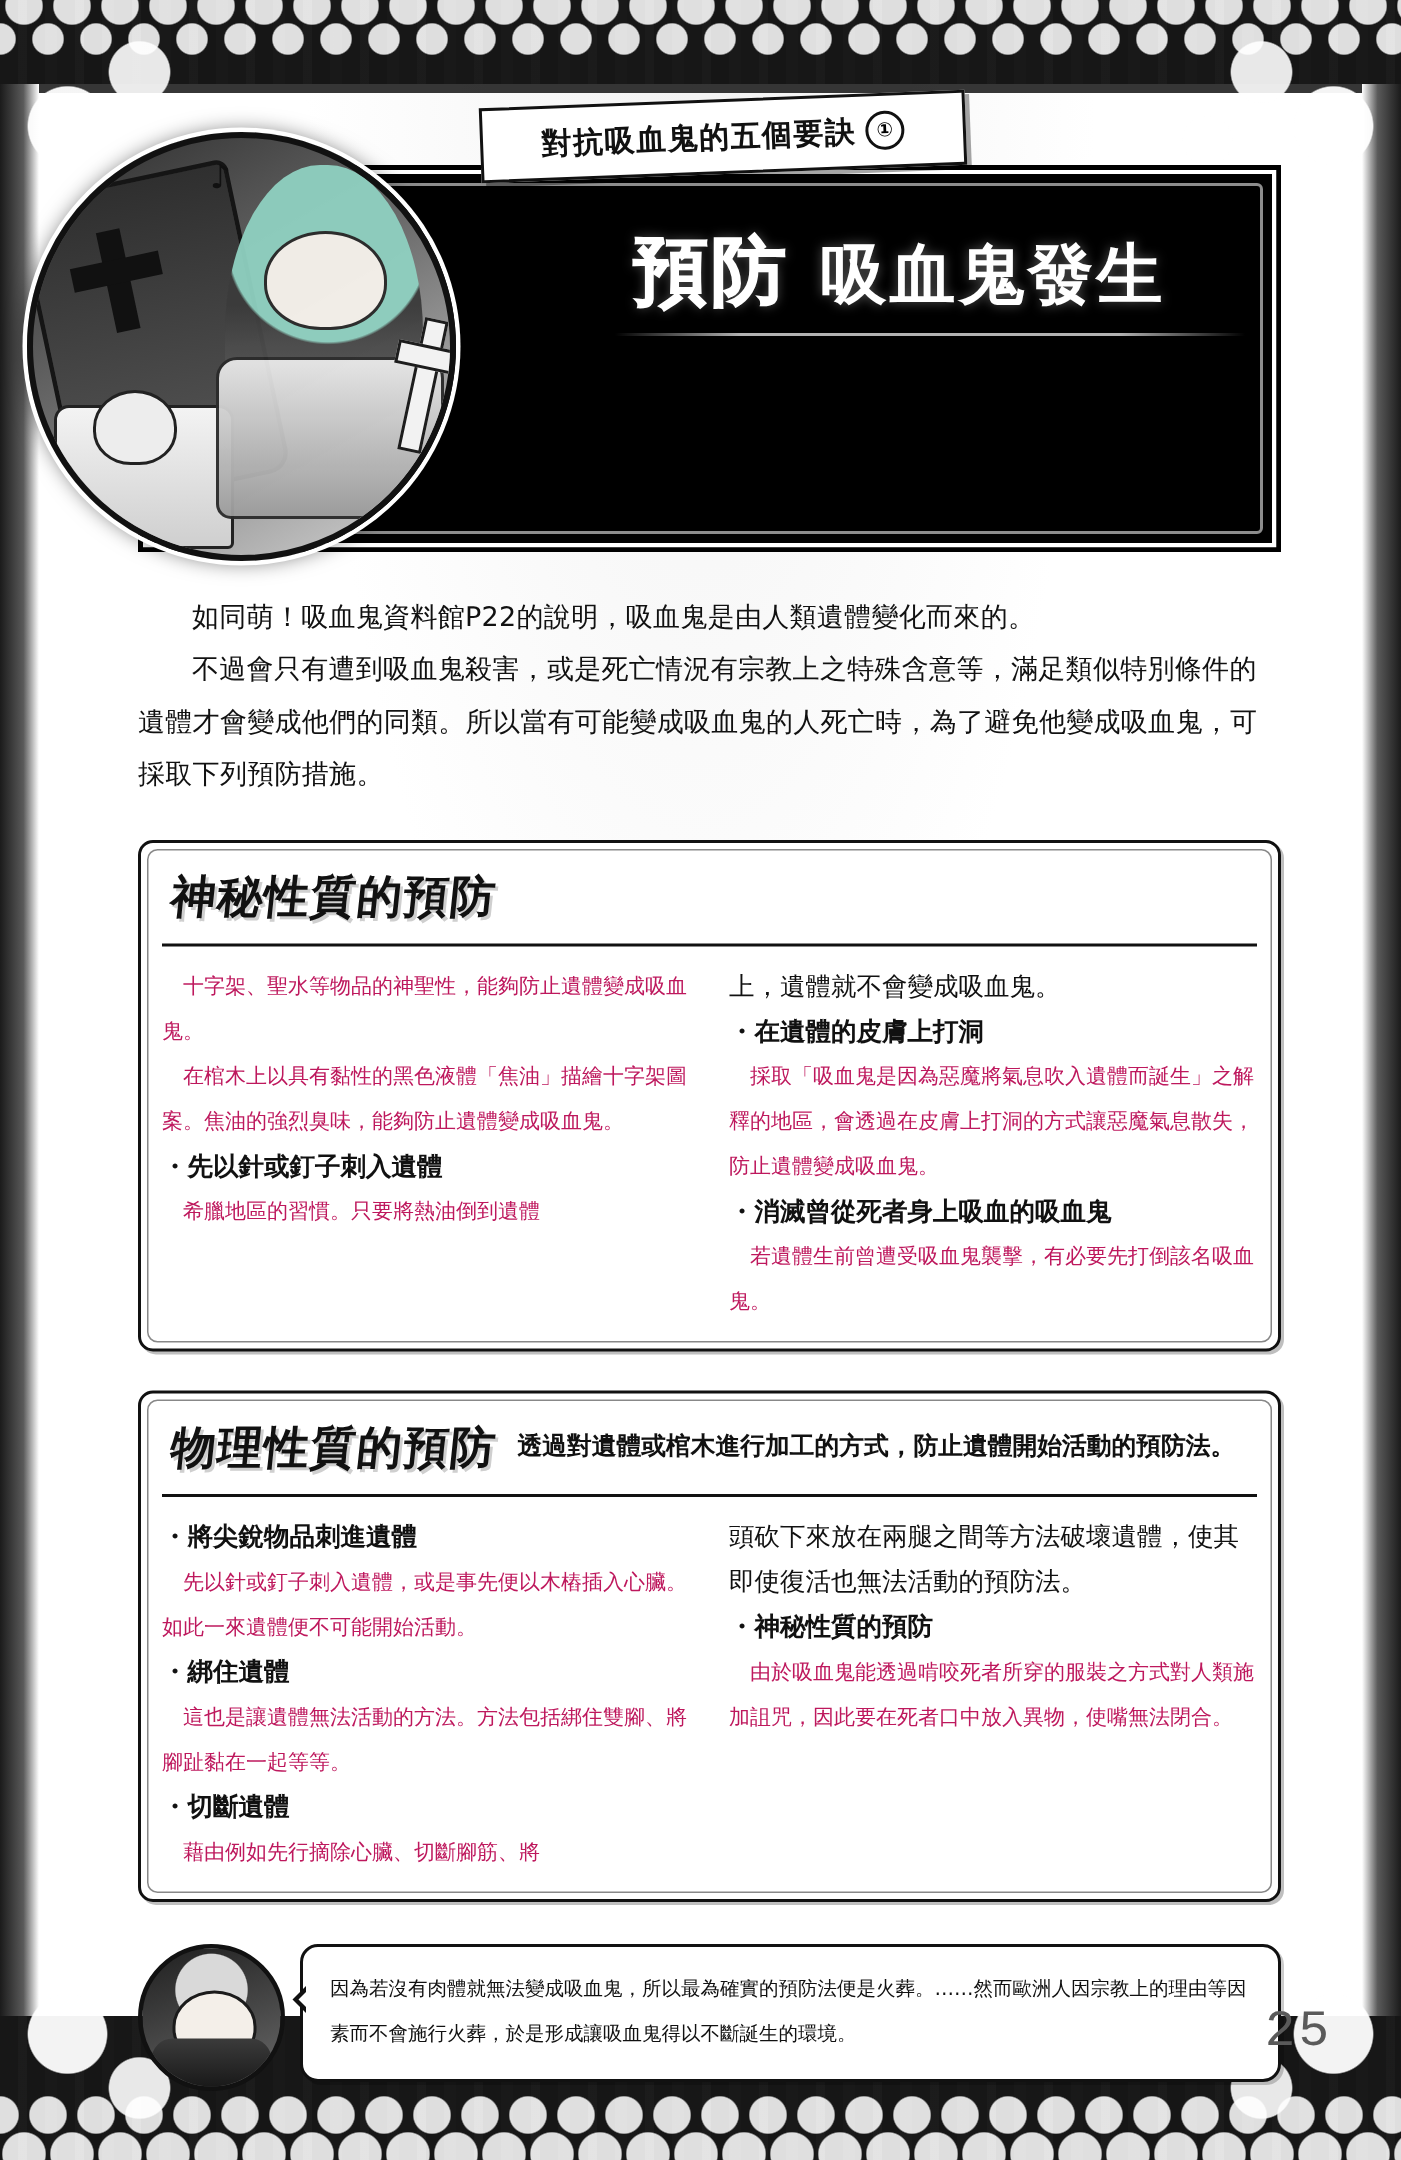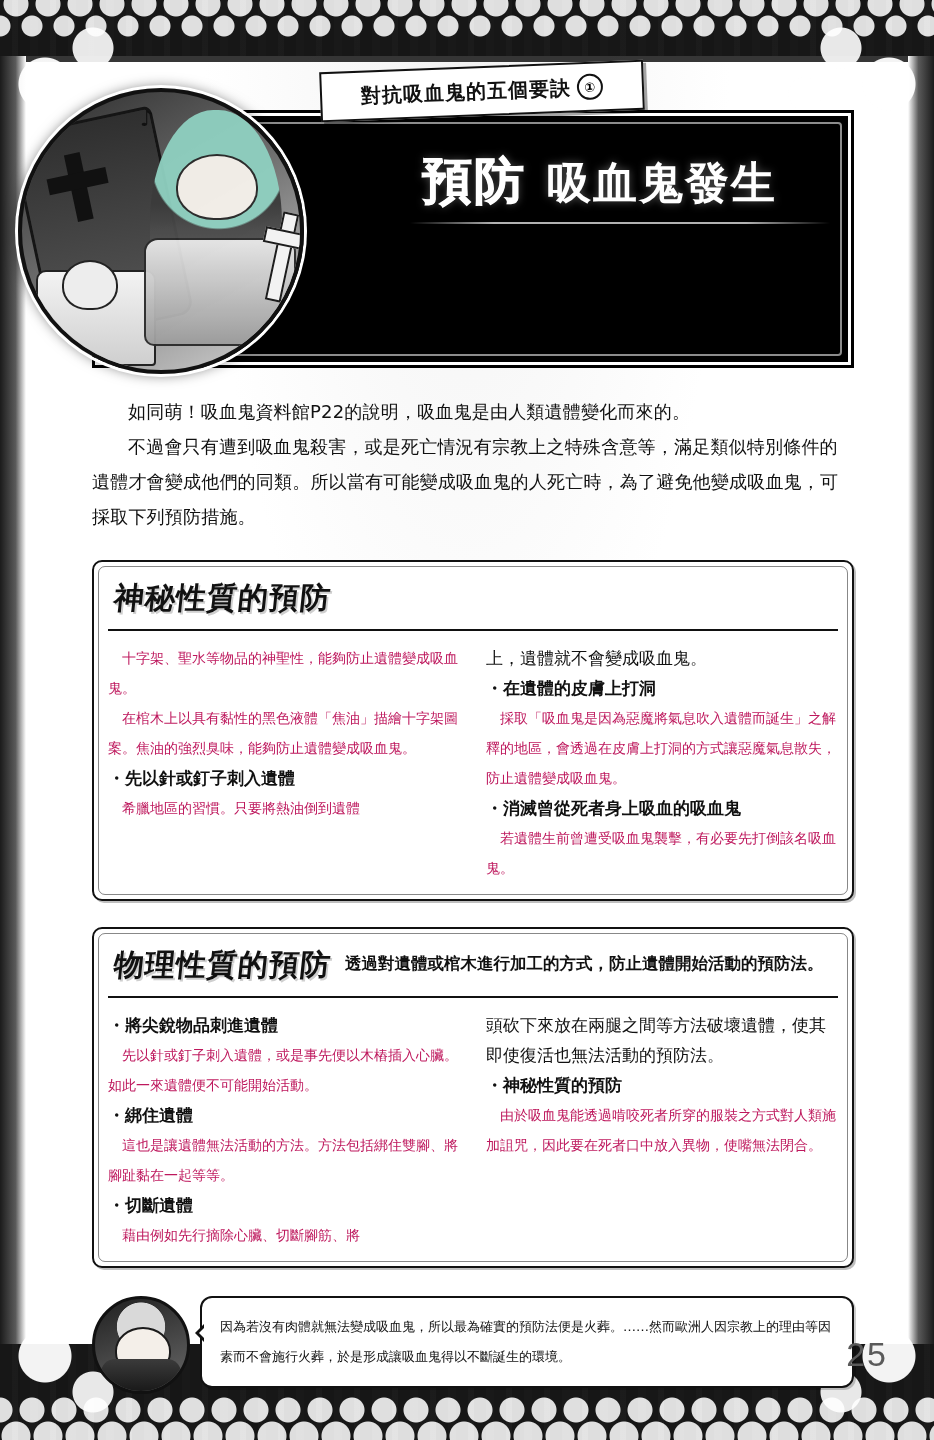--- a/index.html
+++ b/index.html
@@ -297,21 +297,21 @@
   .bubble::before{
     content:"";position:absolute;left:-16px;top:26px;
     width:0;height:0;border:9px solid transparent;border-right-color:#111;
   }
   .bubble::after{
     content:"";position:absolute;left:-12px;top:26px;
     width:0;height:0;border:9px solid transparent;border-right-color:#fff;
   }
   .page-num{
     position:absolute;right:46px;bottom:66px;
-    font-size:34px;color:#5a5a5a;font-family:Liberation Sans, sans-serif;
+    font-size:34px;color:#5a5a5a;font-family:Liberation Mono, monospace;
     letter-spacing:2px;
   }
 </style>
 </head>
 <body>
 
 <div class="page">
 
   <div class="deco-band deco-top"></div>
   <div class="lace lace-top"></div>

